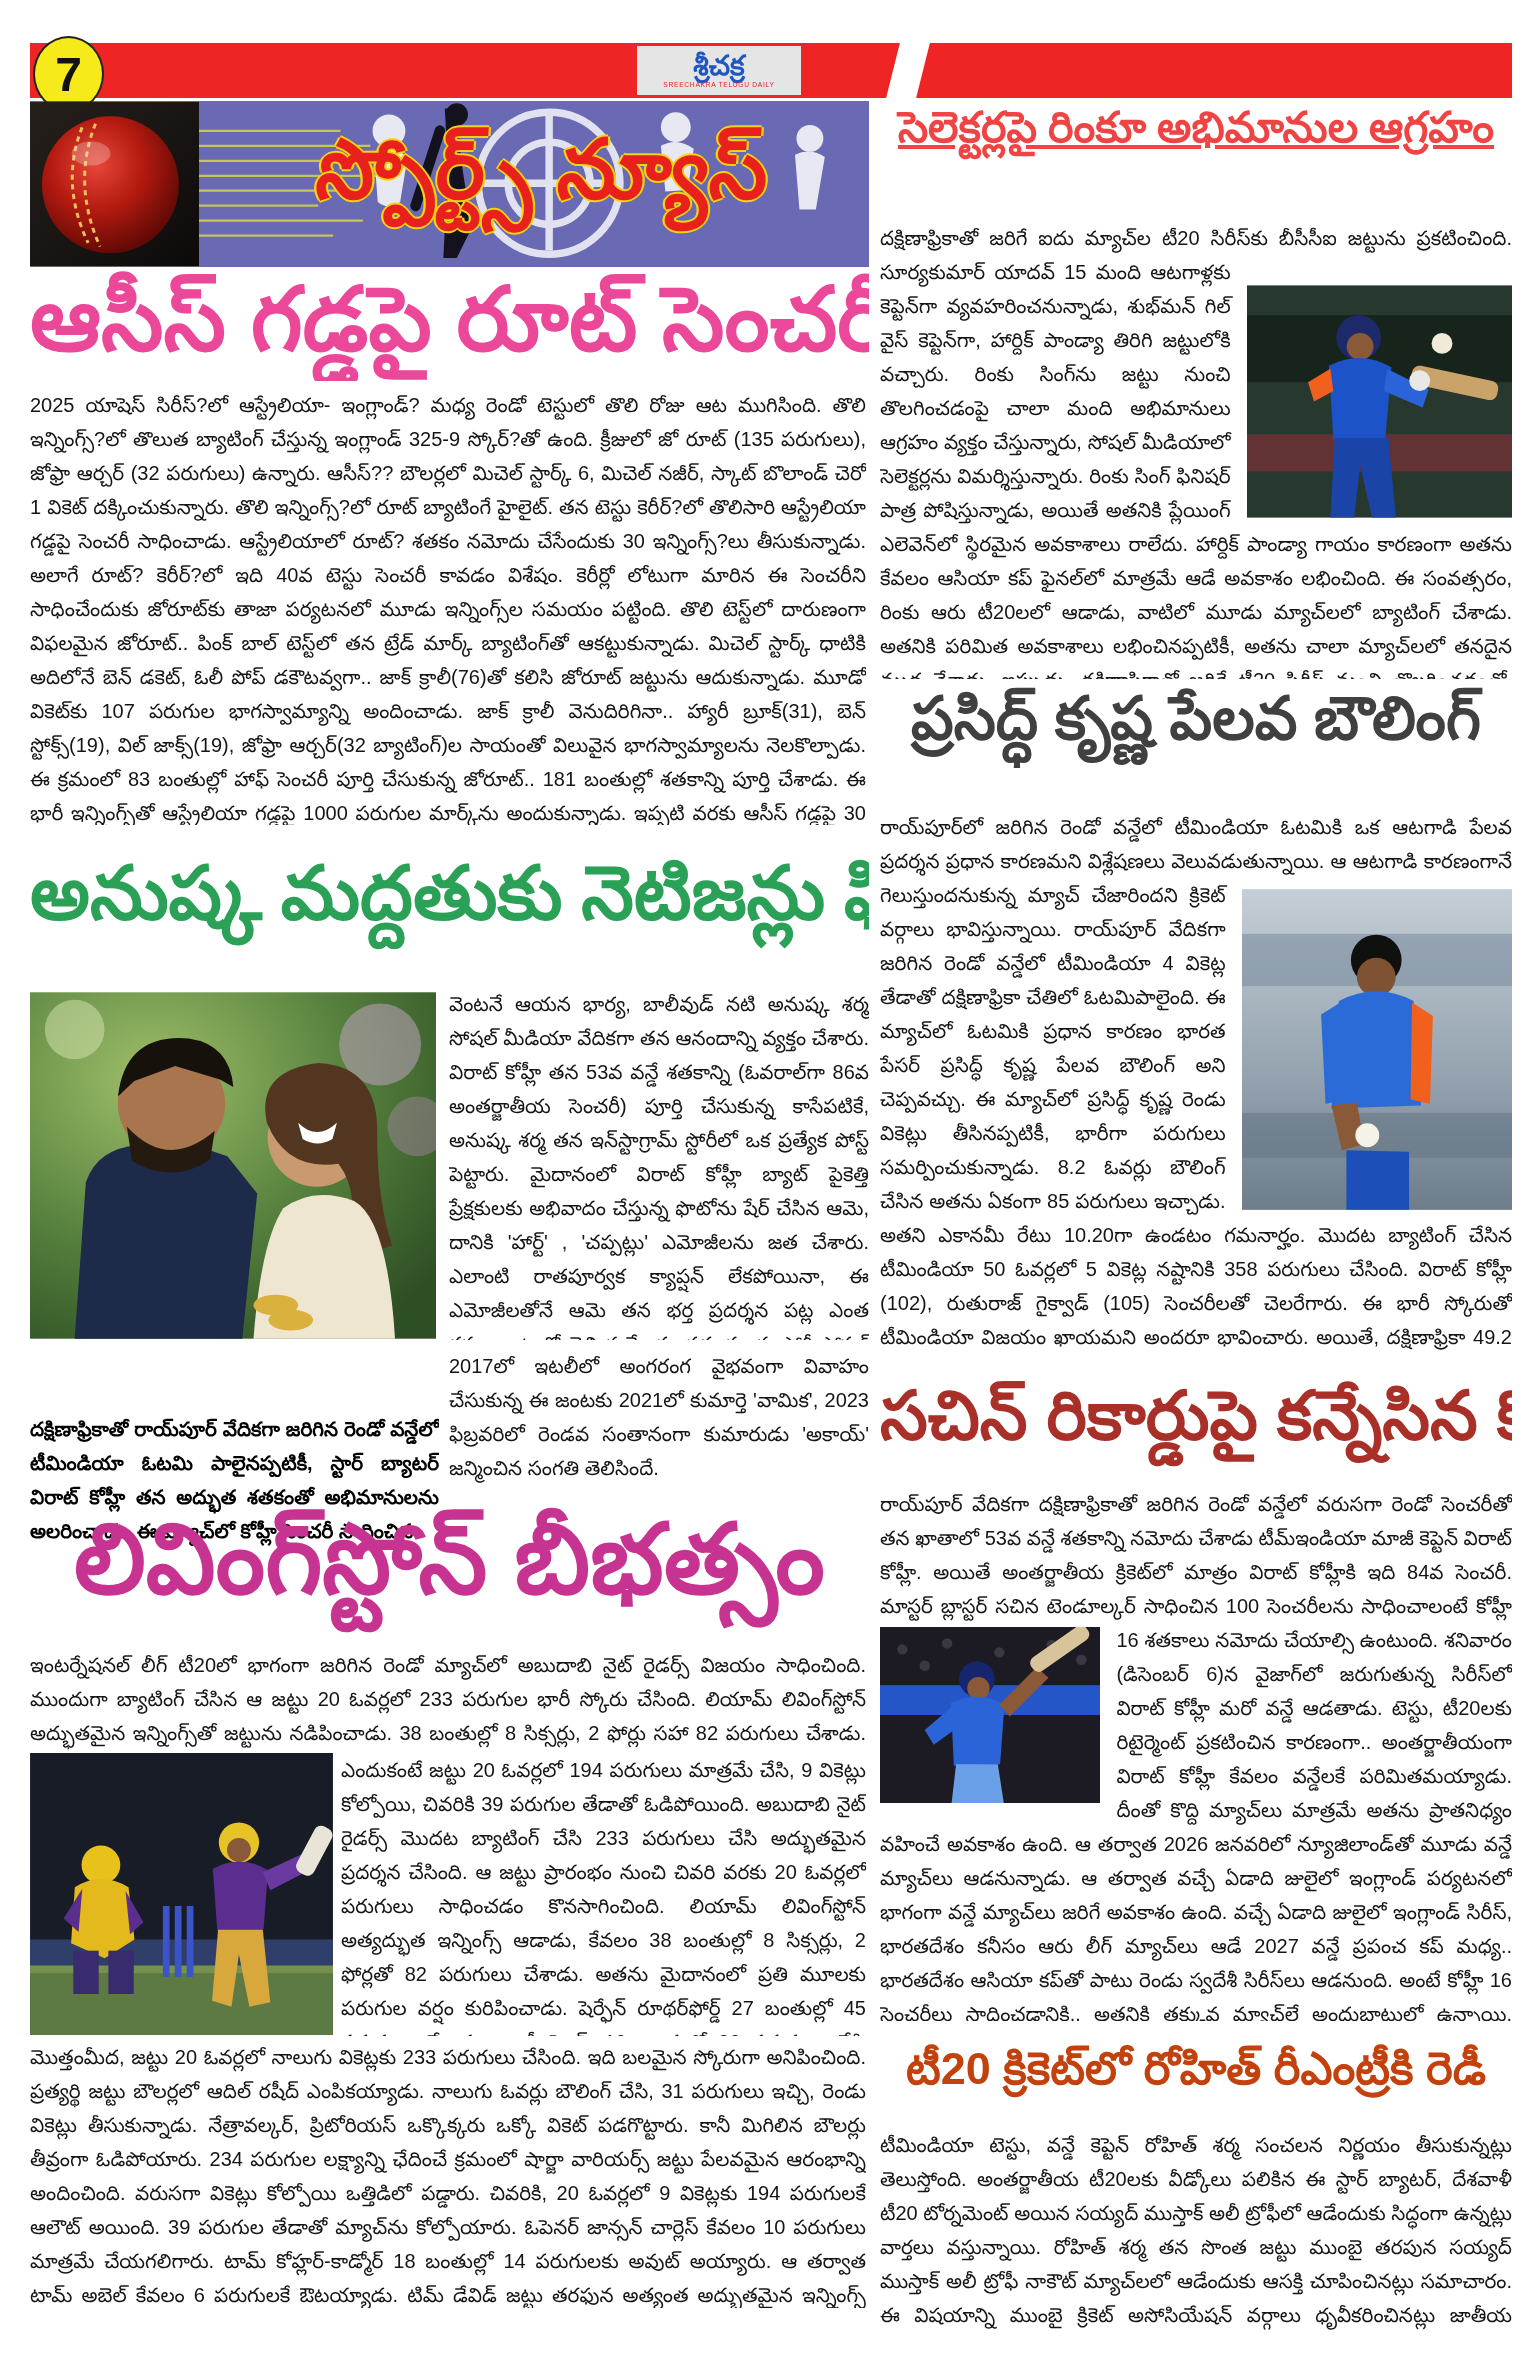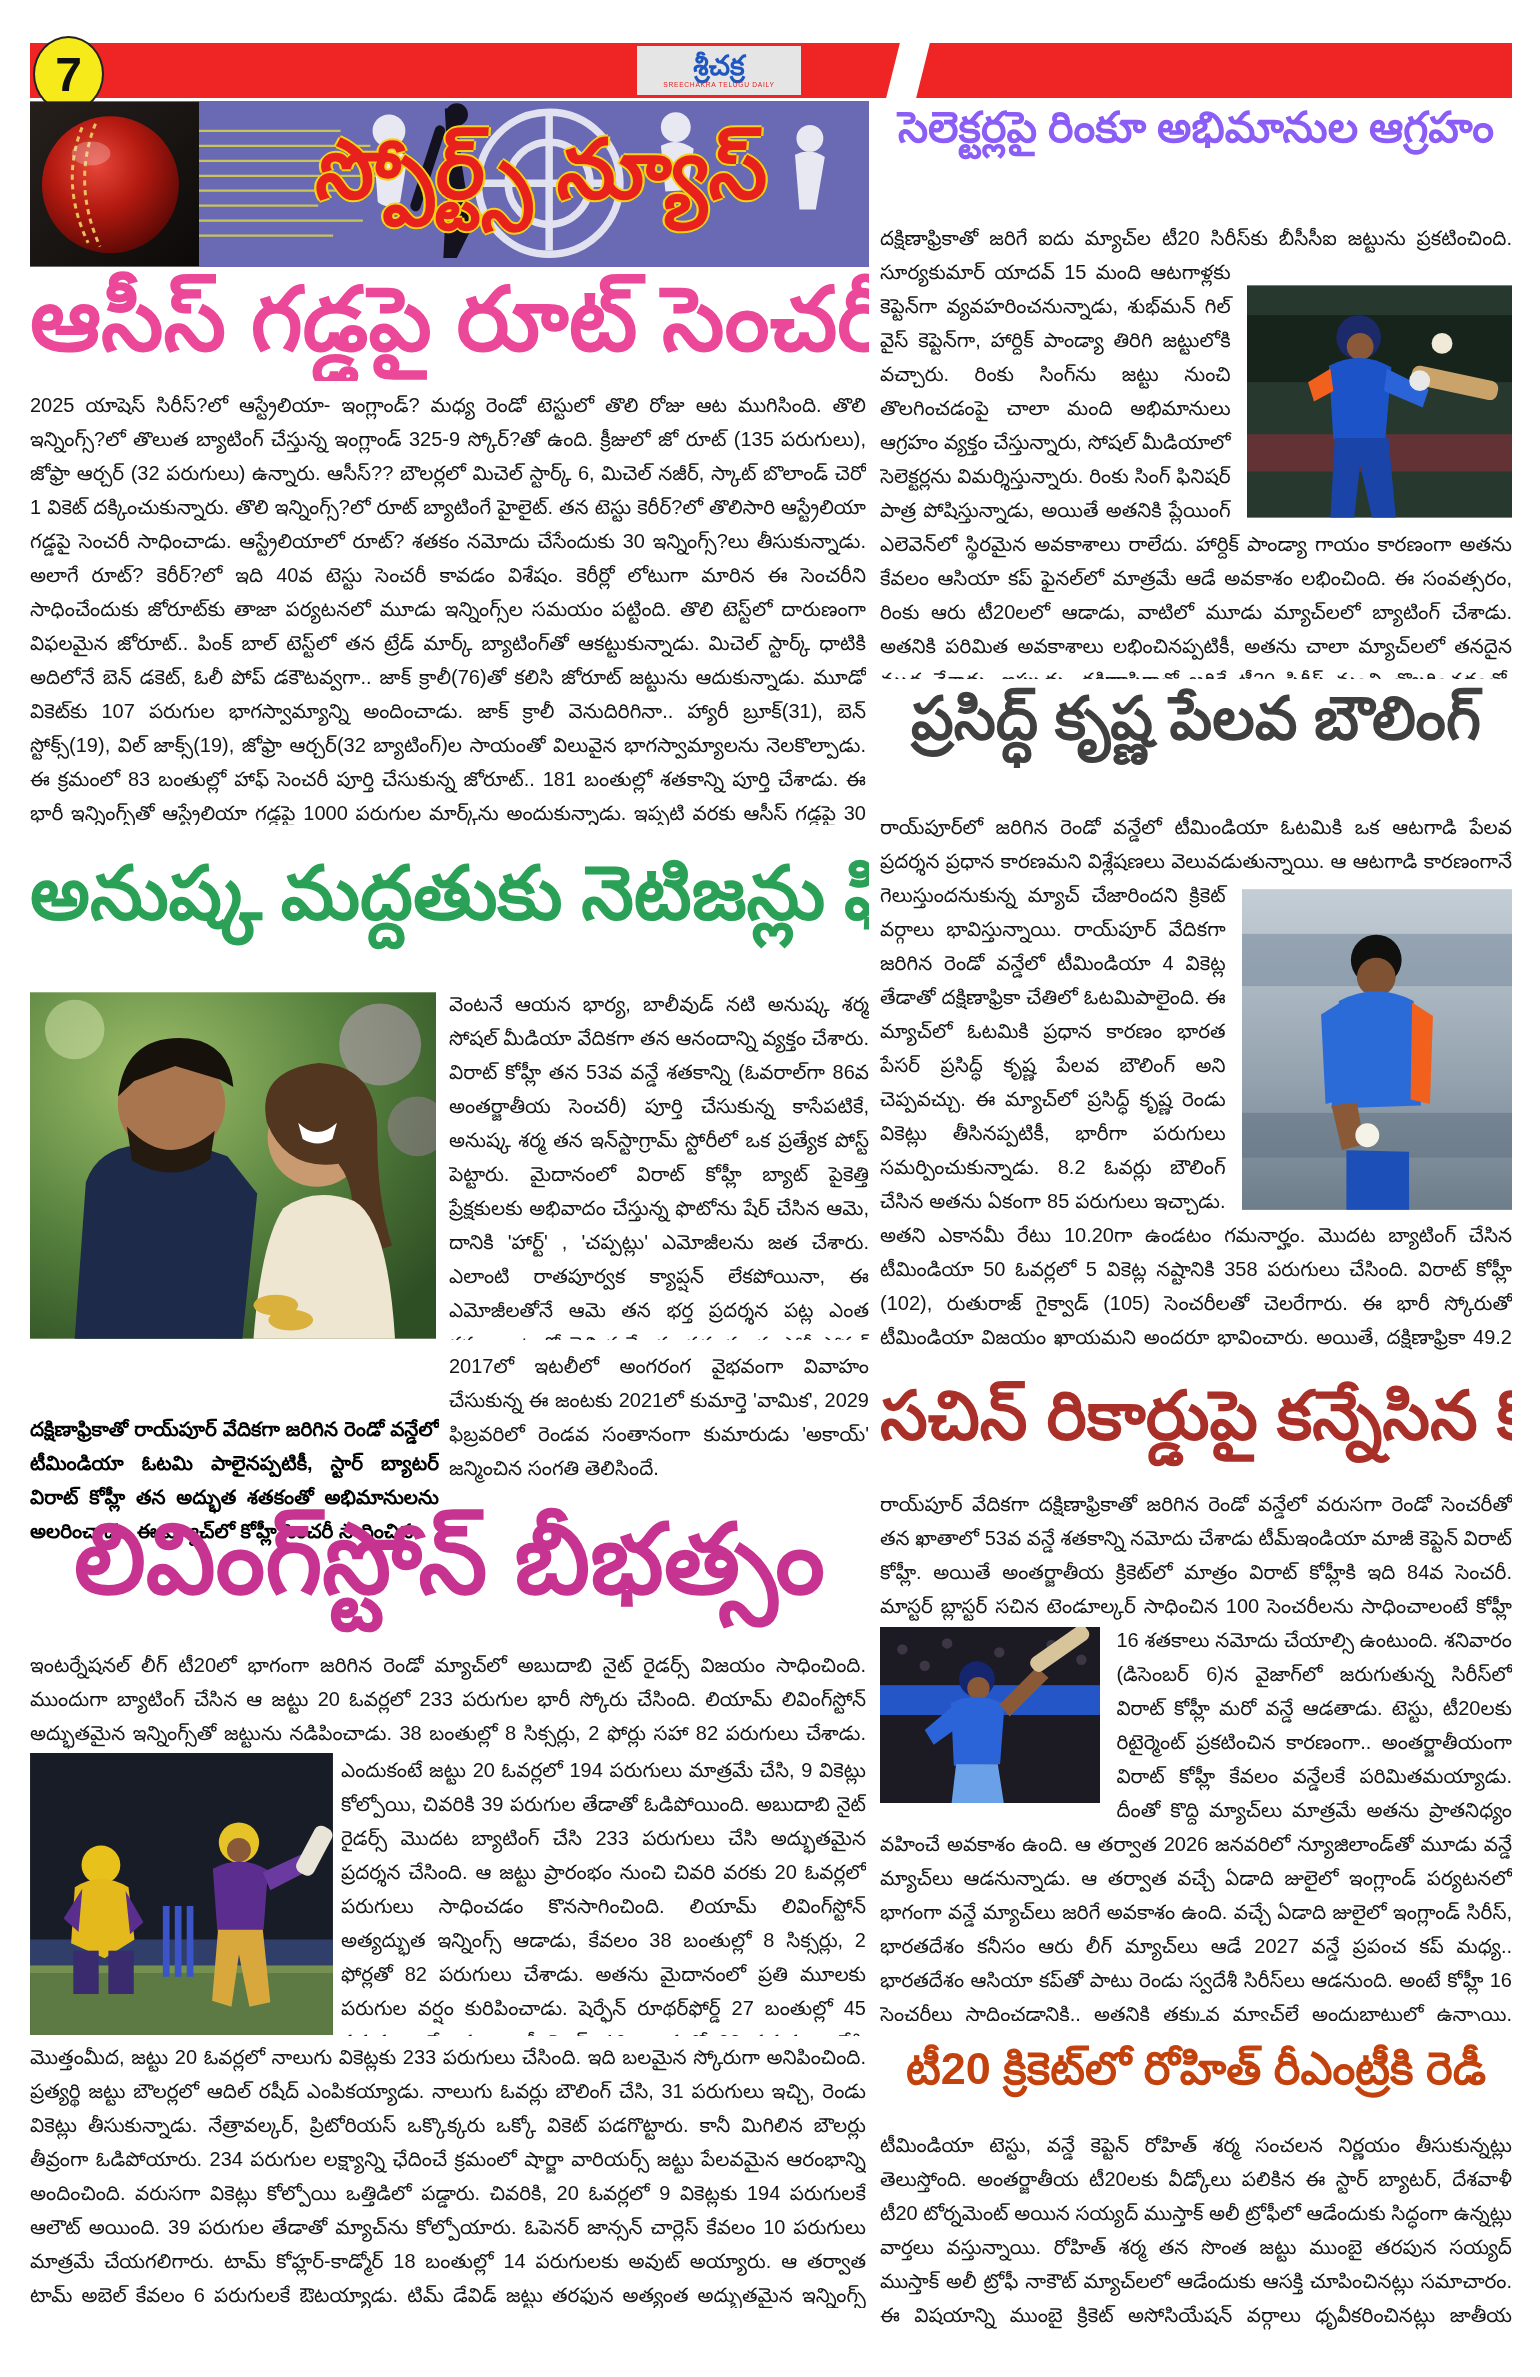--- a/index.html
+++ b/index.html
@@ -24,21 +24,21 @@
   #mast-ball{width:169px;height:166px;flex:0 0 auto;}
   #mast-banner{flex:1;height:166px;position:relative;background:#6a6ab4;overflow:hidden;}
   #mast-title{position:absolute;left:22.4px;top:21px;width:641px;text-align:center;
       font-size:83px;font-weight:800;color:#e8211d;white-space:nowrap;transform:skewX(-4deg);
       text-shadow:-2.2px 0 #f5d312,2.2px 0 #f5d312,0 -2.2px #f5d312,0 2.2px #f5d312;}
   
   .hl{text-align:center;font-weight:800;white-space:nowrap;overflow:hidden;line-height:1.15;}
   #h-root{left:30px;top:268px;width:839px;height:113px;font-size:89px;color:#ec4899;}
   #h-anushka{left:30px;top:851px;width:839px;height:123px;font-size:75px;color:#2aa157;font-family:"Liberation Serif","DejaVu Serif",serif;}
   #h-living{left:30px;top:1503px;width:839px;height:138px;font-size:98px;color:#c73390;}
-  #h-rinku{left:880px;top:103px;width:632px;height:81px;font-size:43px;color:#8b5cf6;font-family:"Liberation Serif","DejaVu Serif",serif;}
+  #h-rinku{left:880px;top:103px;width:632px;height:81px;font-size:43px;color:#ef4444;font-family:"Liberation Serif","DejaVu Serif",serif;text-decoration:underline;}
   #h-prasidh{left:880px;top:684px;width:632px;height:121px;font-size:60px;color:#404040;}
   #h-kohli{left:880px;top:1376px;width:632px;height:110px;font-size:68px;color:#a93028;}
   #h-rohit{left:880px;top:2043px;width:632px;height:83px;font-size:45px;color:#c2410c;}
   
   .body{font-size:20px;line-height:34px;text-align:justify;color:#151515;overflow:hidden;}
   #b-root{left:30px;top:388px;width:836px;height:437px;}
   #b-anushka-side{left:449px;top:987px;width:420px;height:353px;}
   #b-anushka-end{left:449px;top:1349px;width:420px;height:139px;}
   #cap-anushka{left:30px;top:1412px;width:409px;height:139px;font-weight:bold;color:#000;}
   #b-living-top{left:30px;top:1648px;width:836px;height:104px;}
@@ -156,21 +156,21 @@
       <circle cx="385" cy="195" r="66" fill="#c99a6f"></circle>
       <path d="M318 175 q-15 -70 70 -80 q80 5 78 95 q0 90 20 150 l-60 20 q20 -90 -12 -130 q-70 10 -96 -55z" fill="#53361f"></path>
       <path d="M300 465 q10 -130 40 -175 q40 -30 95 -10 q45 25 55 185 z" fill="#efe6d2"></path>
       <path d="M360 175 q25 25 52 0 l-6 22 q-20 12 -40 0 z" fill="#fff"></path>
       <ellipse cx="330" cy="420" rx="30" ry="14" fill="#d9b13c"></ellipse>
       <ellipse cx="350" cy="440" rx="30" ry="14" fill="#d9b13c"></ellipse>
     </svg>
   </figure>
   <div class="abs body" id="b-anushka-side">వెంటనే ఆయన భార్య, బాలీవుడ్ నటి అనుష్క శర్మ సోషల్ మీడియా వేదికగా తన ఆనందాన్ని వ్యక్తం చేశారు. విరాట్ కోహ్లీ తన 53వ వన్డే శతకాన్ని (ఓవరాల్‌గా 86వ అంతర్జాతీయ సెంచరీ) పూర్తి చేసుకున్న కాసేపటికే, అనుష్క శర్మ తన ఇన్‌స్టాగ్రామ్ స్టోరీలో ఒక ప్రత్యేక పోస్ట్ పెట్టారు. మైదానంలో విరాట్ కోహ్లీ బ్యాట్ పైకెత్తి ప్రేక్షకులకు అభివాదం చేస్తున్న ఫొటోను షేర్ చేసిన ఆమె, దానికి 'హార్ట్' , 'చప్పట్లు' ఎమోజీలను జత చేశారు. ఎలాంటి రాతపూర్వక క్యాప్షన్ లేకపోయినా, ఈ ఎమోజీలతోనే ఆమె తన భర్త ప్రదర్శన పట్ల ఎంత గర్వంగా ఉందో తెలియజేశారు. ప్రస్తుతం ఈ స్టోరీ సోషల్ మీడియాలో వైరల్ అవుతోంది. ఈ మ్యాచ్‌లో విరాట్ కోహ్లీ (102), రుతురాజ్ గైక్వాడ్ (105) సెంచరీలతో భారత్ 358 పరుగుల భారీ స్కోరు సాధించింది. అయితే, బౌలర్ల వైఫల్యంతో దక్షిణాఫ్రికా ఆ లక్ష్యాన్ని ఛేదించి 4 వికెట్ల తేడాతో విజయం సాధించింది. జట్టు ఓడిపోయినప్పటికీ, కోహ్లీ పోరాటపటిమకు, అనుష్క మద్దతుకు నెటిజన్లు ఫిదా అవుతున్నారు. గత ఆదివారం జరిగిన తొలి వన్డేలో భారత్ 17 పరుగుల తేడాతో విజయం సాధించింది. దీంతో, డిసెంబర్ 6, శనివారం విశాఖపట్నంలో జరిగే మూడో వన్డే సిరీస్ విజేతను నిర్ణయించనుంది. సిరీస్ ఆరంభ మ్యాచ్‌లో విరాట్ కోహ్లీ తన 52వ శతకాన్ని సాధించి, భారత్‌ను 349/8 స్కోరుకు చేర్చడంతో అతనికి 'మ్యాన్ ఆఫ్ ద మ్యాచ్' అవార్డు లభించింది. ఆ మ్యాచ్‌లో దక్షిణాఫ్రికా తమ ఇన్నింగ్స్‌లో 50వ ఓవర్లో 332 పరుగులకు ఆలౌట్ అయింది. ఇదిలా ఉండగా, డిసెంబర్ 11న తమ 8వ వివాహ వార్షికోత్సవాన్ని జరుపుకోనున్న విరాట్- అనుష్క దంపతులు ప్రస్తుతం లండన్‌కు మకాం మార్చిన సంగతి తెలిసిందే.</div>
   <div class="abs body" id="cap-anushka">దక్షిణాఫ్రికాతో రాయ్‌పూర్ వేదికగా జరిగిన రెండో వన్డేలో టీమిండియా ఓటమి పాలైనప్పటికీ, స్టార్ బ్యాటర్ విరాట్ కోహ్లీ తన అద్భుత శతకంతో అభిమానులను అలరించాడు. ఈ మ్యాచ్‌లో కోహ్లీ సెంచరీ సాధించిన</div>
-  <div class="abs body" id="b-anushka-end">2017లో ఇటలీలో అంగరంగ వైభవంగా వివాహం చేసుకున్న ఈ జంటకు 2021లో కుమార్తె 'వామిక', 2029 ఫిబ్రవరిలో రెండవ సంతానంగా కుమారుడు 'అకాయ్' జన్మించిన సంగతి తెలిసిందే.</div>
+  <div class="abs body" id="b-anushka-end">2017లో ఇటలీలో అంగరంగ వైభవంగా వివాహం చేసుకున్న ఈ జంటకు 2021లో కుమార్తె 'వామిక', 2023 ఫిబ్రవరిలో రెండవ సంతానంగా కుమారుడు 'అకాయ్' జన్మించిన సంగతి తెలిసిందే.</div>
 
   <div class="abs hl" id="h-living">లివింగ్‌స్టోన్ బీభత్సం</div>
   <div class="abs body" id="b-living-top">ఇంటర్నేషనల్ లీగ్ టీ20లో భాగంగా జరిగిన రెండో మ్యాచ్‌లో అబుదాబి నైట్ రైడర్స్ విజయం సాధించింది. ముందుగా బ్యాటింగ్ చేసిన ఆ జట్టు 20 ఓవర్లలో 233 పరుగుల భారీ స్కోరు చేసింది. లియామ్ లివింగ్‌స్టోన్ అద్భుతమైన ఇన్నింగ్స్‌తో జట్టును నడిపించాడు. 38 బంతుల్లో 8 సిక్సర్లు, 2 ఫోర్లు సహా 82 పరుగులు చేశాడు. షెర్ఫేన్ రూథర్‌ఫోర్డ్ కూడా 27 బంతుల్లో 45 పరుగులు చేశాడు. దీనికి ప్రతిస్పందనగా, 2026 %ఘాూ% సీజన్ కోసం %=జదీ% అట్టిపెట్టుకున్న టిమ్ డేవిడ్ 24 బంతుల్లో 60 పరుగులు చేసి బలమైన పోరాటం చేశాడు. అయితే, అతని ఇన్నింగ్స్ ఫలించలేదు,</div>
   <figure class="abs ph" id="ph-ilt20">
     <svg width="303" height="282" viewBox="0 0 406 378">
       <rect width="406" height="378" fill="#181c26"></rect>
       <rect y="250" width="406" height="45" fill="#3a4f86" opacity="0.7"></rect>
       <rect y="285" width="406" height="93" fill="#5d7a44"></rect>
       <rect y="285" width="406" height="10" fill="#76914f"></rect>
 

